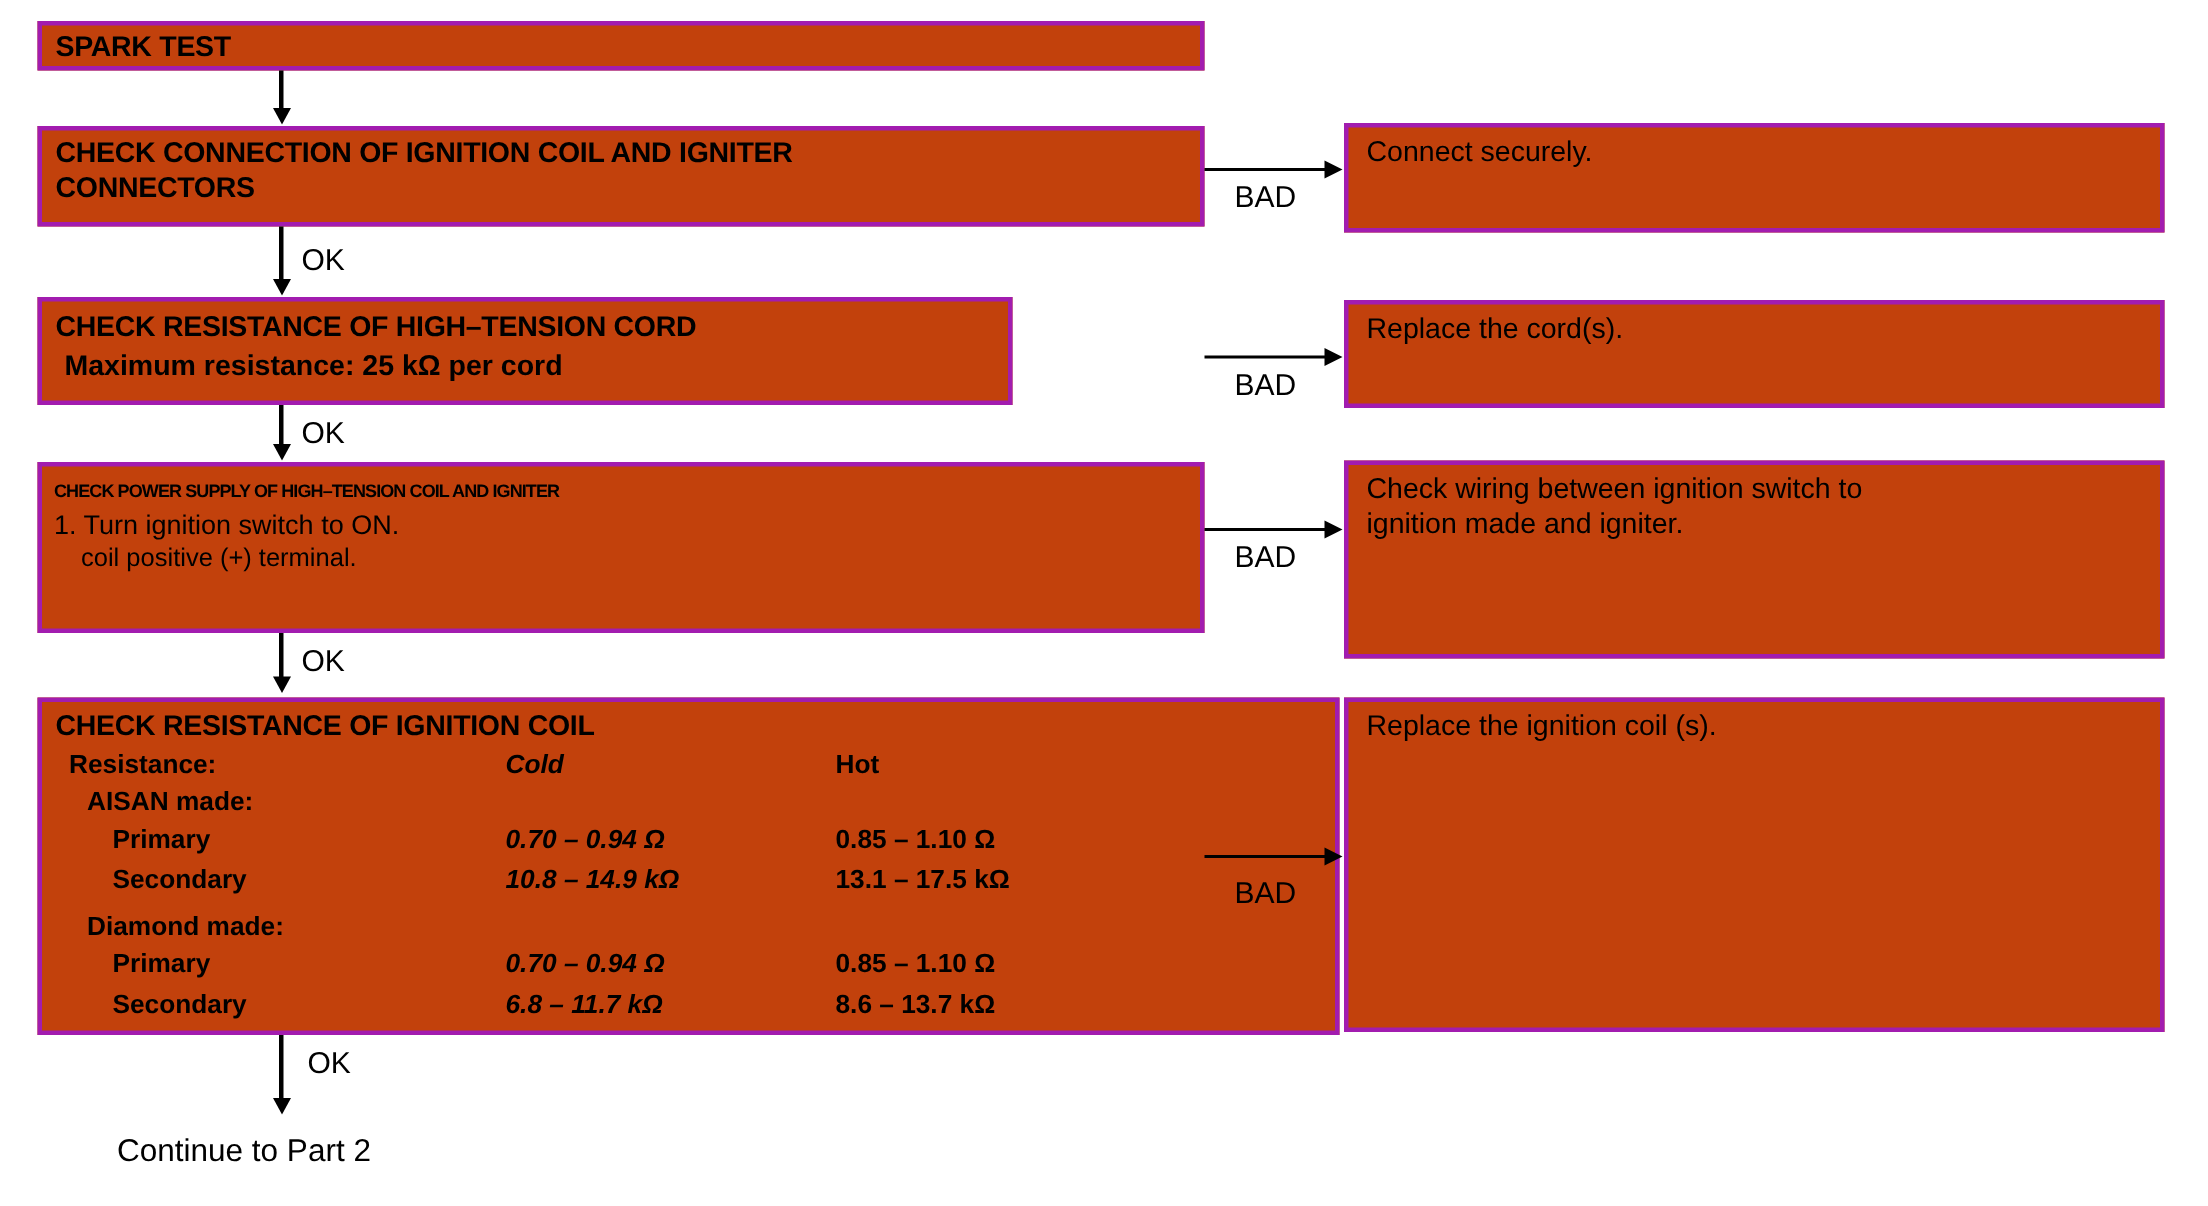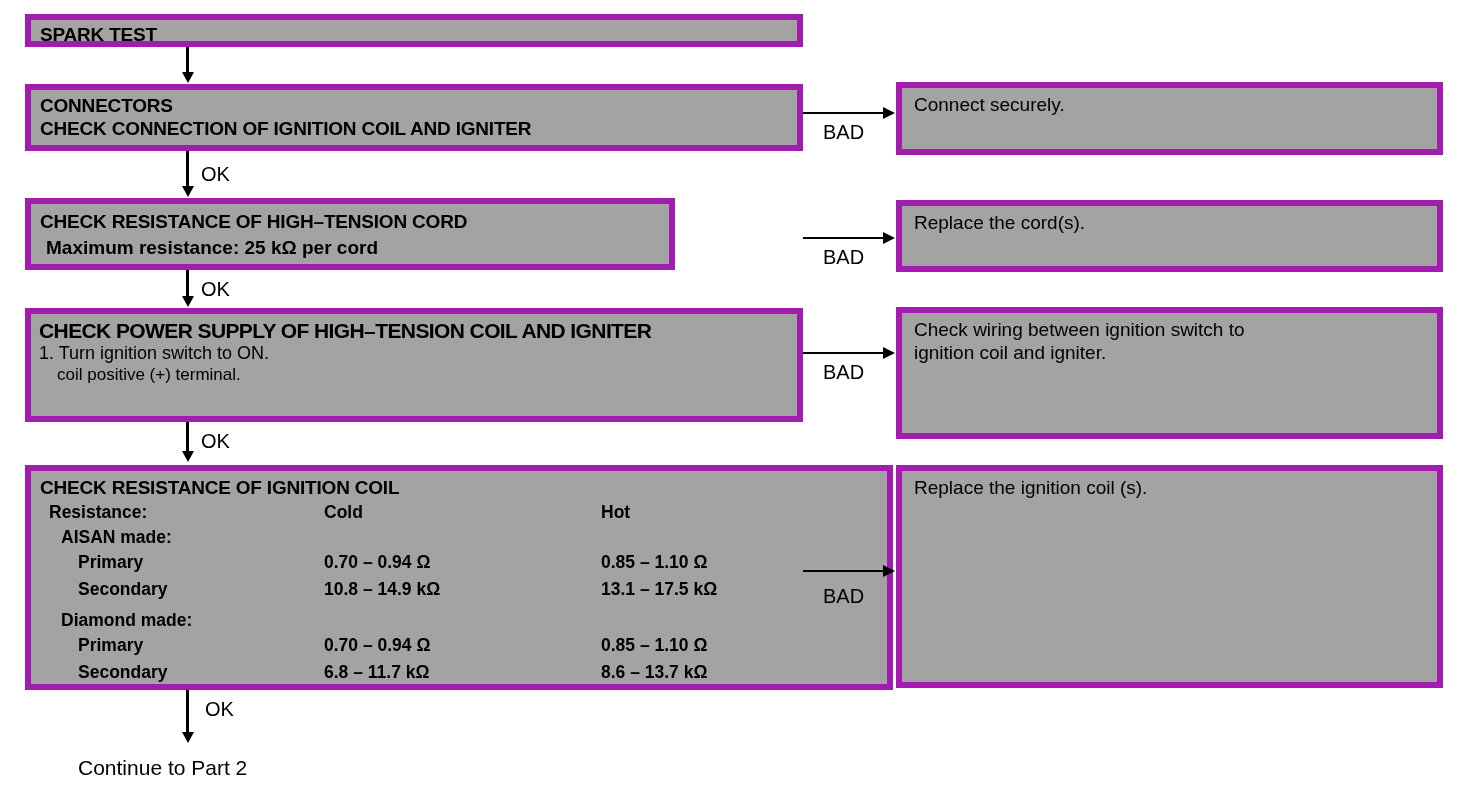--- a/index.html
+++ b/index.html
@@ -15,36 +15,36 @@
   #canvas {
     position: relative;
     width: 1472px;
     height: 804px;
     background: #ffffff;
     overflow: hidden;
   }
   .box {
     position: absolute;
     box-sizing: border-box;
-    border: 6px solid #a21caf;
-    background: #a3a3a3;
+    border: 3px solid #a21caf;
+    background: #c2410c;
   }
   .box-inner {
     padding: 4px 0 0 9px;
   }
   .ttl {
     font-weight: bold;
     font-size: 19px;
     line-height: 23px;
     letter-spacing: -0.2px;
     white-space: nowrap;
   }
   .ttl-tight {
     font-weight: bold;
-    font-size: 21px;
+    font-size: 12px;
     line-height: 23px;
     letter-spacing: -0.6px;
     white-space: nowrap;
   }
   .sub-bold {
     font-weight: bold;
     font-size: 19px;
     line-height: 24px;
     white-space: nowrap;
   }
@@ -74,22 +74,22 @@
   }
   .rrow {
     position: relative;
     height: 25px;
     white-space: nowrap;
   }
   .rlabel { position: absolute; left: 0; top: 0; }
   .ind1 { padding-left: 9px; }
   .ind2 { padding-left: 21px; }
   .ind3 { padding-left: 38px; text-align: right; }
-  .col-cold { position: absolute; left: 284px; top: 0; }
-  .col-hot  { position: absolute; left: 520px; top: 0; margin-left: 41px; }
+  .col-cold { position: absolute; left: 300px; top: 0; font-style: italic; }
+  .col-hot  { position: absolute; left: 520px; top: 0; }
   .chead { font-weight: bold; }
   
   .vline {
     position: absolute;
     width: 3px;
     background: #000000;
   }
   .hline {
     position: absolute;
     height: 2px;
@@ -138,22 +138,22 @@
       <div class="ttl">SPARK TEST</div>
     </div>
   </div>
 
   <div class="vline" style="left:186px; top:47px; height:27px;"></div>
   <div class="arrow-down" style="left:182px; top:72px;"></div>
   <div class="edge-label" style="left:201px; top:58px;margin-top:44px;">NO</div>
 
   <div class="box" style="left:25px; top:84px; width:778px; height:67px;">
     <div class="box-inner" style="padding-top:4px;">
+      <div class="ttl">CHECK CONNECTION OF IGNITION COIL AND IGNITER</div>
       <div class="ttl">CONNECTORS</div>
-      <div class="ttl">CHECK CONNECTION OF IGNITION COIL AND IGNITER</div>
     </div>
   </div>
 
   <div class="hline" style="left:803px; top:112px; width:83px;"></div>
   <div class="arrow-right" style="left:883px; top:107px;"></div>
   <div class="bad-label" style="left:823px; top:122px;">BAD</div>
 
   <div class="box" style="left:896px; top:82px; width:547px; height:73px;">
     <div class="box-inner" style="padding-top:5px; padding-left:12px;">
       <div class="action-text">Connect securely.</div>
@@ -193,21 +193,21 @@
     </div>
   </div>
 
   <div class="hline" style="left:803px; top:352px; width:83px;"></div>
   <div class="arrow-right" style="left:883px; top:347px;"></div>
   <div class="bad-label" style="left:823px; top:362px;">BAD</div>
 
   <div class="box" style="left:896px; top:307px; width:547px; height:132px;">
     <div class="box-inner" style="padding-top:5px; padding-left:12px;">
       <div class="action-text">Check wiring between ignition switch to</div>
-      <div class="action-text">ignition coil and igniter.</div>
+      <div class="action-text">ignition made and igniter.</div>
     </div>
   </div>
 
   <div class="vline" style="left:186px; top:422px; height:30px;"></div>
   <div class="arrow-down" style="left:182px; top:451px;"></div>
   <div class="edge-label" style="left:201px; top:431px;">OK</div>
 
   <div class="box" style="left:25px; top:465px; width:868px; height:225px;">
     <div class="box-inner" style="padding-top:5px; padding-left:9px;">
       <div class="ttl">CHECK RESISTANCE OF IGNITION COIL</div>

